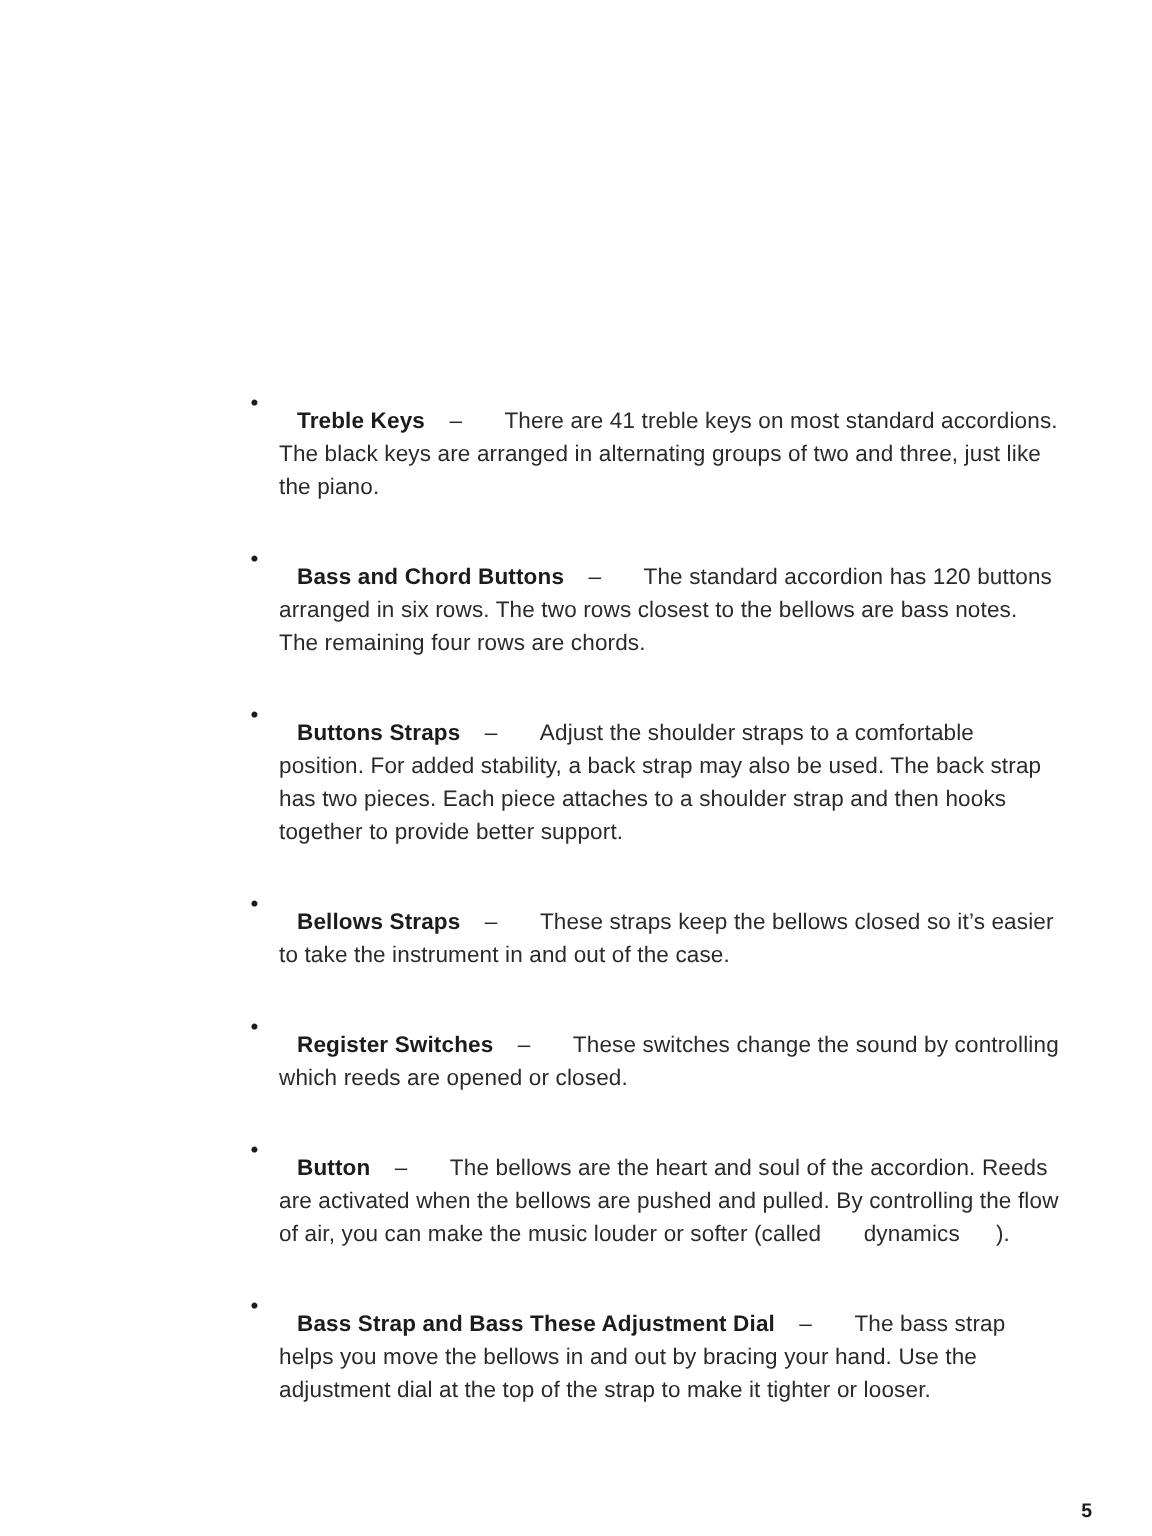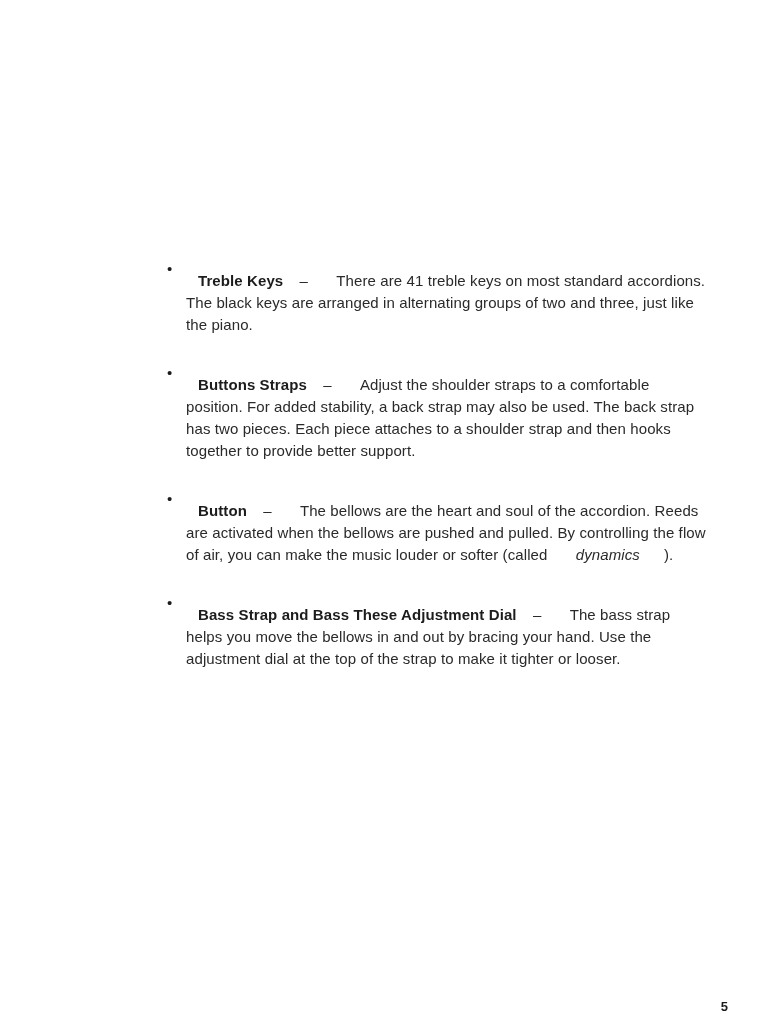--- a/index.html
+++ b/index.html
@@ -49,21 +49,20 @@
     font-size: 15px;
     line-height: 22px;
   }
 
   .term {
     font-weight: 700;
     color: #1c1c1c;
   }
 
   .italic {
-    font-style: italic;
   }
 
   .page-number {
     position: absolute;
     top: 962px;
     right: 52px;
     font-size: 13px;
     line-height: 18px;
     font-weight: 700;
     color: #1c1c1c;
@@ -79,21 +78,24 @@
   }
 </style>
 </head>
 <body>
 
 <div class="page">
 
   <div class="content">
     <ul class="parts-list">
         <li><span class="term">Treble Keys</span> – <span><span>There are 41 treble keys on most standard accordions. The black keys are arranged in alternating groups of two and three, just like the piano.</span></span></li>
+        <li><span class="term">Bass and Chord Buttons</span> – <span><span>The standard accordion has 120 buttons arranged in six rows. The two rows closest to the bellows are bass notes. The remaining four rows are chords.</span></span></li>
         <li><span class="term">Buttons Straps</span> – <span><span>Adjust the shoulder straps to a comfortable position. For added stability, a back strap may also be used. The back strap has two pieces. Each piece attaches to a shoulder strap and then hooks together to provide better support.</span></span></li>
+        <li><span class="term">Bellows Straps</span> – <span><span>These straps keep the bellows closed so it’s easier to take the instrument in and out of the case.</span></span></li>
+        <li><span class="term">Register Switches</span> – <span><span>These switches change the sound by controlling which reeds are opened or closed.</span></span></li>
         <li><span class="term">Button</span> – <span><span>The bellows are the heart and soul of the accordion. Reeds are activated when the bellows are pushed and pulled. By controlling the flow of air, you can make the music louder or softer (called </span><span class="italic">dynamics</span><span>).</span></span></li>
         <li><span class="term">Bass Strap and Bass These Adjustment Dial</span> – <span><span>The bass strap helps you move the bellows in and out by bracing your hand. Use the adjustment dial at the top of the strap to make it tighter or looser.</span></span></li>
       </ul>
   </div>
 
   <div class="page-number">5</div>
 
   <div class="page-bottom-edge"></div>
 
 </div>

